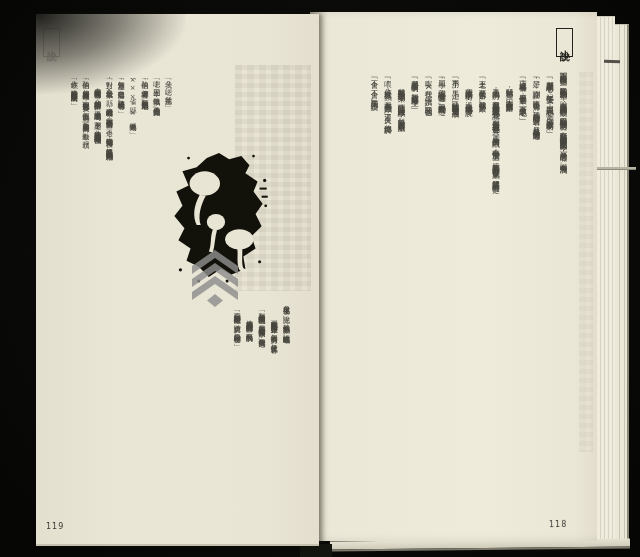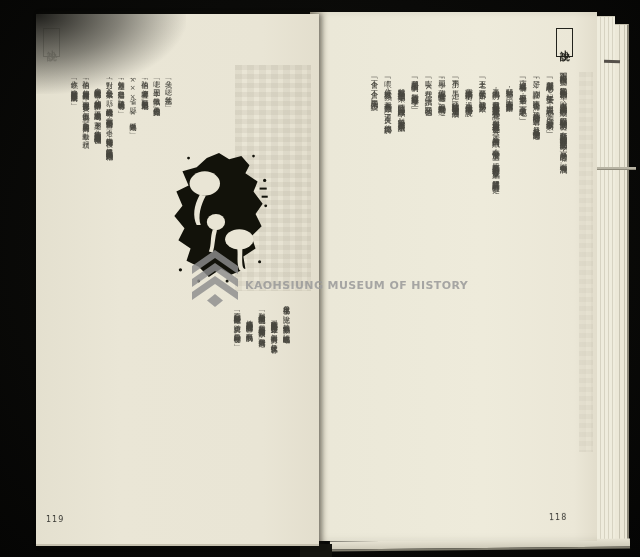--- a/index.html
+++ b/index.html
@@ -53,21 +53,21 @@
   .bleed-right{right:4px;top:60px;width:14px;height:380px;opacity:.35;}
 
   
   .label-box{
     position:absolute;writing-mode:vertical-rl;font-size:10px;font-weight:bold;
     color:#23231d;border:1.5px solid #23231d;width:15px;height:27px;
     display:flex;align-items:center;justify-content:center;letter-spacing:1px;
     filter:blur(.25px);}
   .label-box.faint{opacity:.22;}
 
-  .pagenum{position:absolute;font-size:8px;color:#3a3a35;letter-spacing:1px;filter:blur(.3px);}
+  .pagenum{position:absolute;font-size:8px;color:#3a3a35;letter-spacing:1px;filter:blur(.3px);margin-top:7px;}
 
   
   .watermark{position:absolute;left:192px;top:250px;width:270px;height:58px;z-index:50;pointer-events:none;}
   .wm-logo{position:absolute;left:0;top:0;}
   .wm-zh{position:absolute;left:52px;top:1px;font-size:20.5px;font-weight:600;color:#8d8d8d;
     letter-spacing:1px;opacity:.88;white-space:nowrap;}
   .wm-en{position:absolute;left:53px;top:29px;font-size:11px;font-weight:600;color:#9a9a9a;
     letter-spacing:.4px;opacity:.85;white-space:nowrap;}
 
   .illus{position:absolute;left:132px;top:136px;width:102px;height:134px;z-index:5;}
@@ -158,16 +158,15 @@
 
   <div class="watermark">
     <svg class="wm-logo" width="46" height="57" viewBox="0 0 46 57">
       <g fill="#8e8e8e" opacity="0.82">
         <path d="M23,0 L46,16 L46,24 L23,8 L0,24 L0,16 Z"></path>
         <path d="M23,13 L46,29 L46,37 L23,21 L0,37 L0,29 Z"></path>
         <path d="M23,26 L46,42 L46,50 L23,34 L0,50 L0,42 Z"></path>
         <path d="M23,44 L31,50.5 L23,57 L15,50.5 Z"></path>
       </g>
     </svg>
-    <div class="wm-en">KAOHSIUNG MUSEUM OF HISTORY</div>
   </div>
 
 </div>
 
 </body></html>

